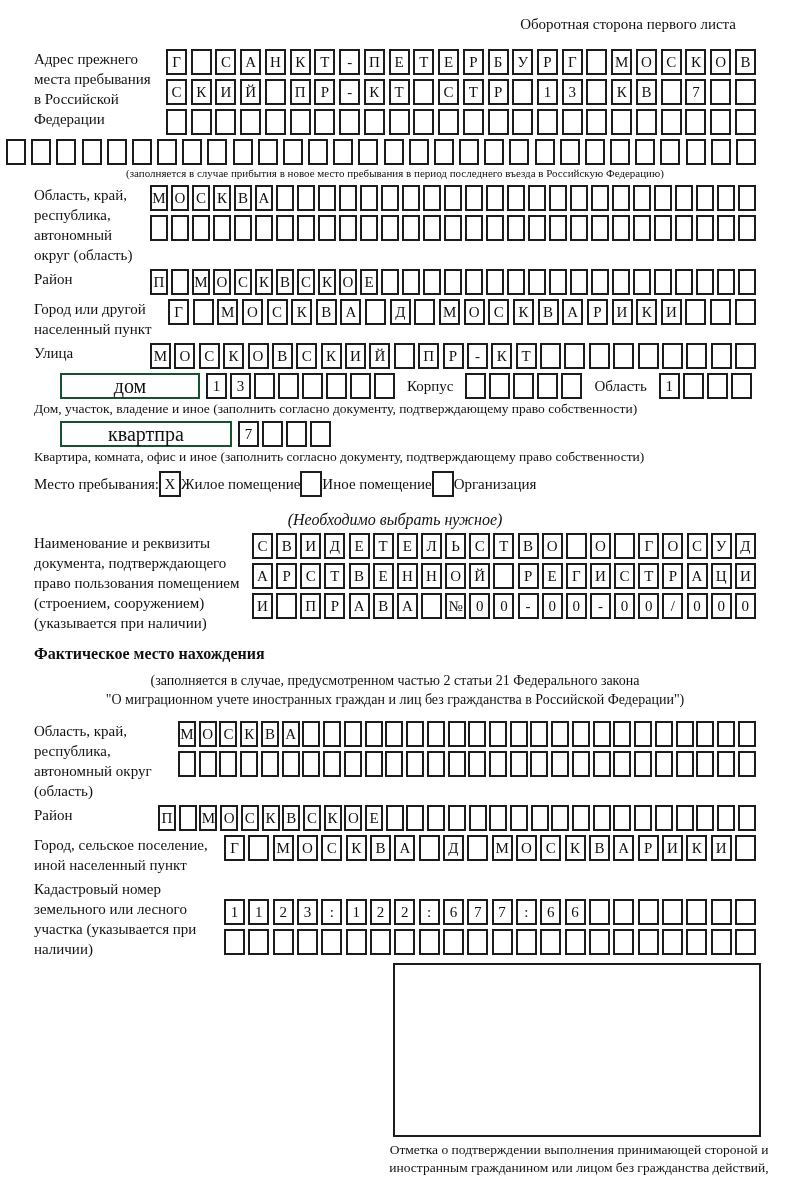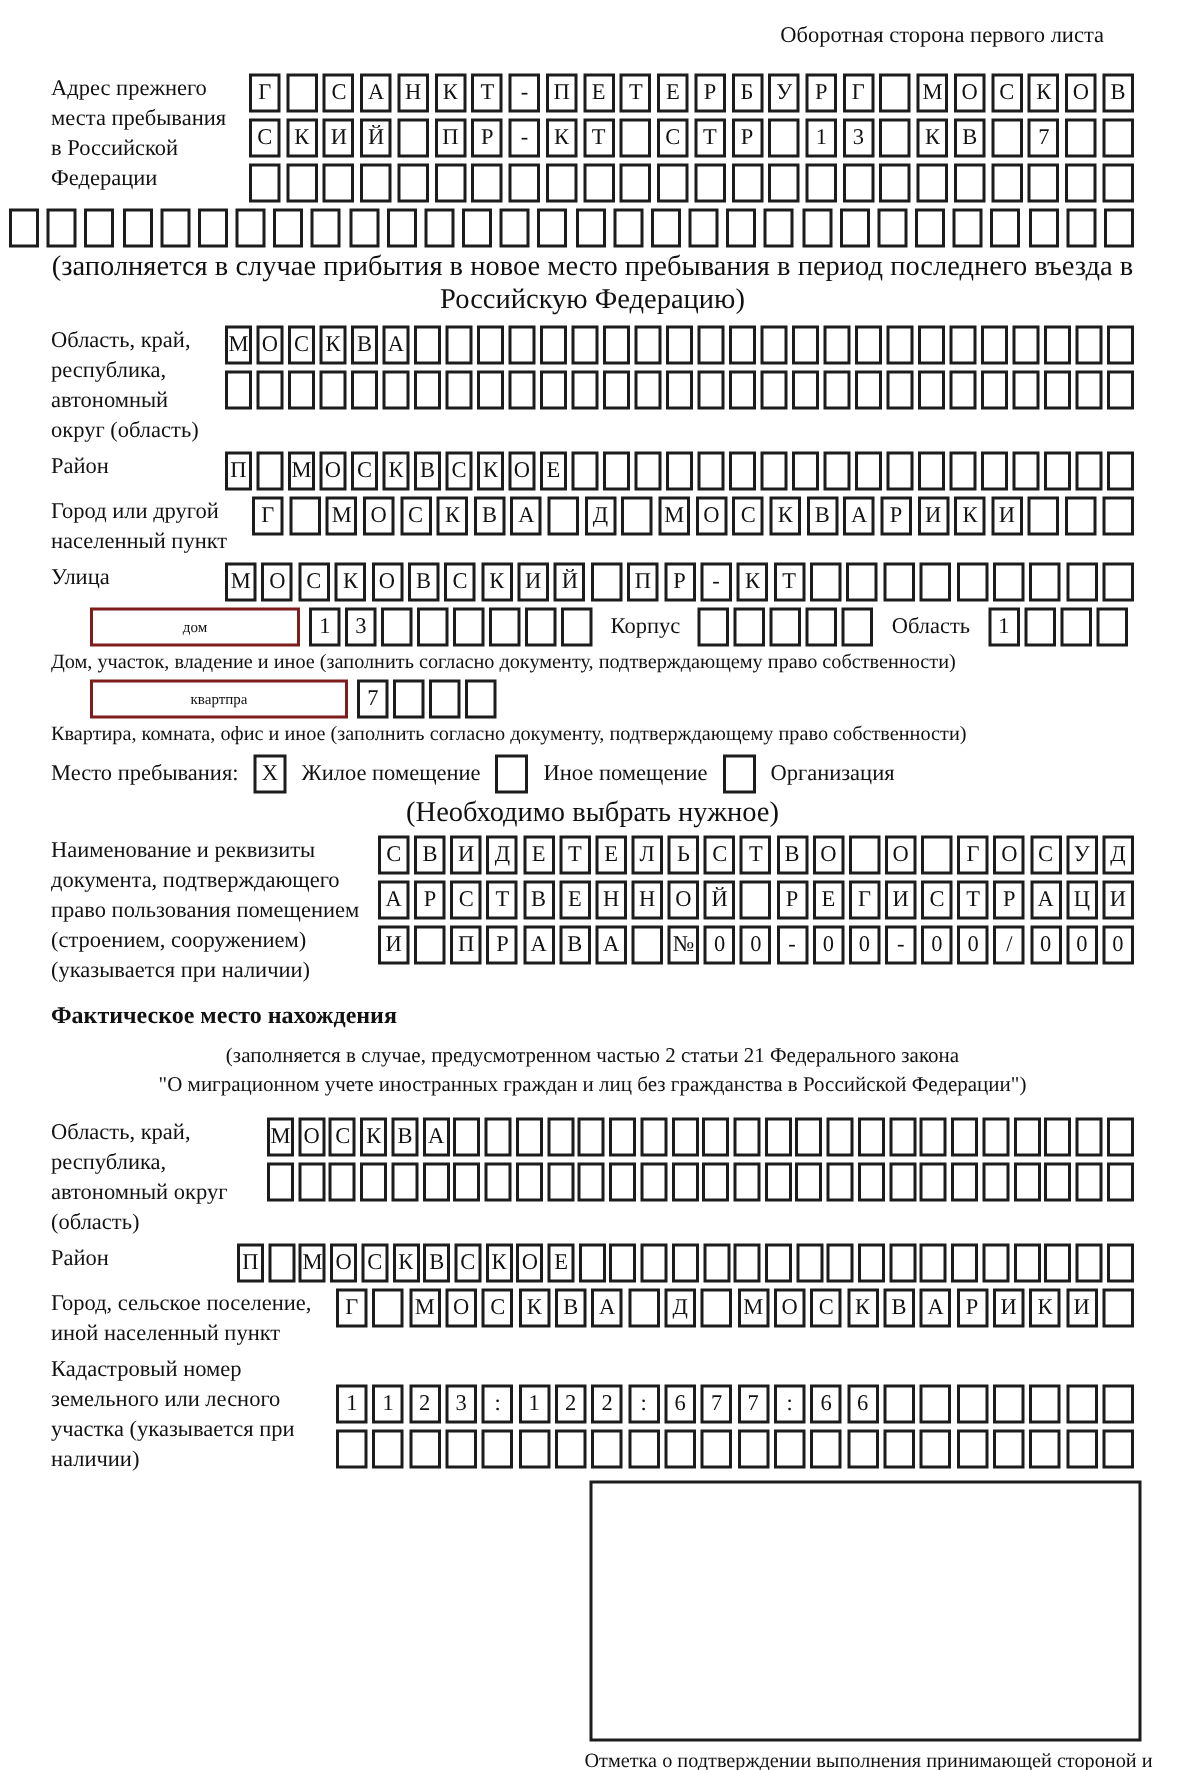--- a/index.html
+++ b/index.html
@@ -34,39 +34,39 @@
   .w-dist   { width:116px; }
   .w-city   { width:134px; }
   .w-street { width:116px; }
   .w-doc    { width:218px; }
   .w-freg   { width:144px; }
   .w-fdist  { width:124px; }
   .w-fcity  { width:190px; }
   .w-cad    { width:190px; }
 
   .fullrow { margin:4px 0 2px -28px; }
-  .note { font-size:19px; text-align:center; margin:2px 0 6px 0; }
+  .note { font-size:11px; text-align:center; margin:2px 0 6px 0; }
   .note-left { font-size:13.5px; margin:2px 0 4px 0; }
   .sec-title { text-align:center; font-weight:bold; font-size:16px; margin:8px 0 8px 0; }
 
   .house-row { display:flex; align-items:center; gap:6px; margin:2px 0 2px 26px; }
   .widebox {
-    border:2px solid #7f1d1d; height:26px; display:flex;
-    align-items:center; justify-content:center; font-size:10px;
+    border:2px solid #14532d; height:26px; display:flex;
+    align-items:center; justify-content:center; font-size:20px;
   }
   .box-dom { width:140px; }
   .box-kv  { width:172px; }
   .inline-label { padding:0 6px; }
 
-  .stay-row { display:flex; align-items:center; gap:10px; margin:6px 0 2px 0; }
+  .stay-row { display:flex; align-items:center; gap:0; margin:6px 0 2px 0; }
   .checkbox {
     border:2px solid #1c1c1c; width:22px; height:26px; flex:none;
     display:flex; align-items:center; justify-content:center; font-size:15px;
   }
-  .stay-note { font-size:19px; text-align:center; margin:2px 0 4px 0; }
+  .stay-note { font-size:16px; text-align:center; margin:14px 0 4px 0;font-style:italic; }
 
   .fact-title { text-align:left; font-weight:bold; font-size:16px; margin:12px 0 8px 0; }
   .fact-sub { text-align:center; font-size:14px; line-height:19px; }
   .fact-sub-wrap { margin-bottom:12px; }
 
   .cad-stack { margin-top:20px; }
 
   .stamp-box {
     margin-left:359px; margin-top:4px;
     width:368px; height:174px; border:2px solid #1c1c1c; background:#fff;

